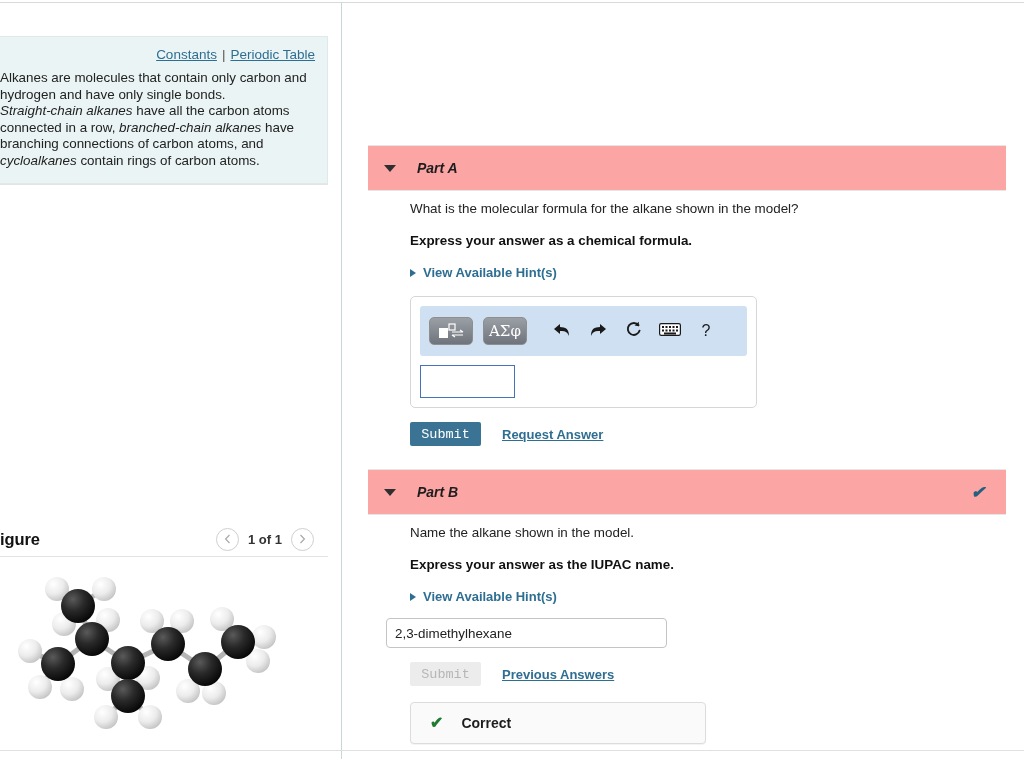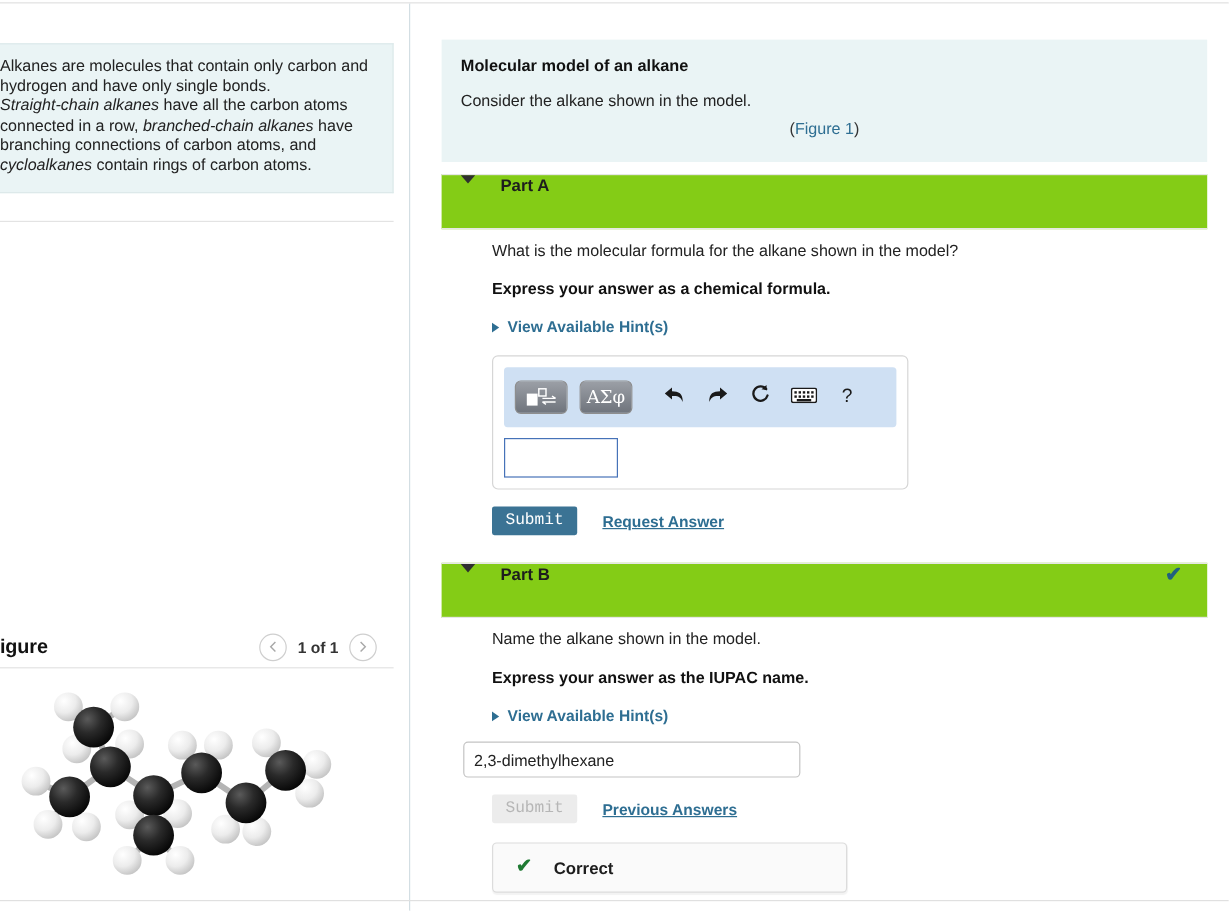--- a/index.html
+++ b/index.html
@@ -144,25 +144,27 @@
     color: #333;
   }
   .fig-link-wrap a { color: #2e6e92; text-decoration: none; cursor: pointer; }
 
   
   .part-header {
     position: absolute;
     left: 26px;
     width: 638px;
     height: 46px;
-    background: #84cc16;
+    background: #fca5a5;
     border-top: 1px solid #e6e6e6;
     border-bottom: 1px solid #e6e6e6;
     display: flex;
-    cursor: pointer;
+    align-items: center;
+    cursor: pointer;
+    font-style: italic;
   }
   .caret {
     width: 0; height: 0;
     border-left: 6px solid transparent;
     border-right: 6px solid transparent;
     border-top: 7px solid #2f2f2f;
     margin-left: 16px;
     margin-right: 21px;
   }
   .part-label {
@@ -325,20 +327,23 @@
 </head>
 <body>
 
 <div id="page">
 
   <div class="top-rule"></div>
 
   <div class="left-col">
 
     <div class="info-card">
+      <div class="info-links">
+        <a>Constants</a><span class="sep">|</span><a>Periodic Table</a>
+      </div>
       <div class="info-body">
         <span>Alkanes are molecules that contain only carbon and hydrogen and have only single bonds.</span>
         <br>
         <span class="it">Straight-chain alkanes</span><span> have all the carbon atoms connected in a row, </span><span class="it">branched-chain alkanes</span><span> have branching connections of carbon atoms, and </span><span class="it">cycloalkanes</span><span> contain rings of carbon atoms.</span>
       </div>
     </div>
 
     <div class="left-rule"></div>
 
     <div class="figure-head">
@@ -434,25 +439,20 @@
           <circle cx="238" cy="83" r="17" fill="url(#cgrad)"></circle>
         </g>
       </svg>
     </div>
   </div>
 
   <div class="left-divider"></div>
 
   <div class="right-col">
 
-    <div class="intro-card">
-      <div class="intro-title">Molecular model of an alkane</div>
-      <div class="intro-text">Consider the alkane shown in the model.</div>
-      <div class="fig-link-wrap"><span>(</span><a>Figure 1</a><span>)</span></div>
-    </div>
 
     <div class="part-header" style="top:142px;">
       <div class="caret"></div>
       <div class="part-label">Part A</div>
       <div class="part-check"></div>
     </div>
 
     <div class="part-body" style="top:198px;">
       <div class="q-text">What is the molecular formula for the alkane shown in the model?</div>
       <div class="q-bold">Express your answer as a chemical formula.</div>

